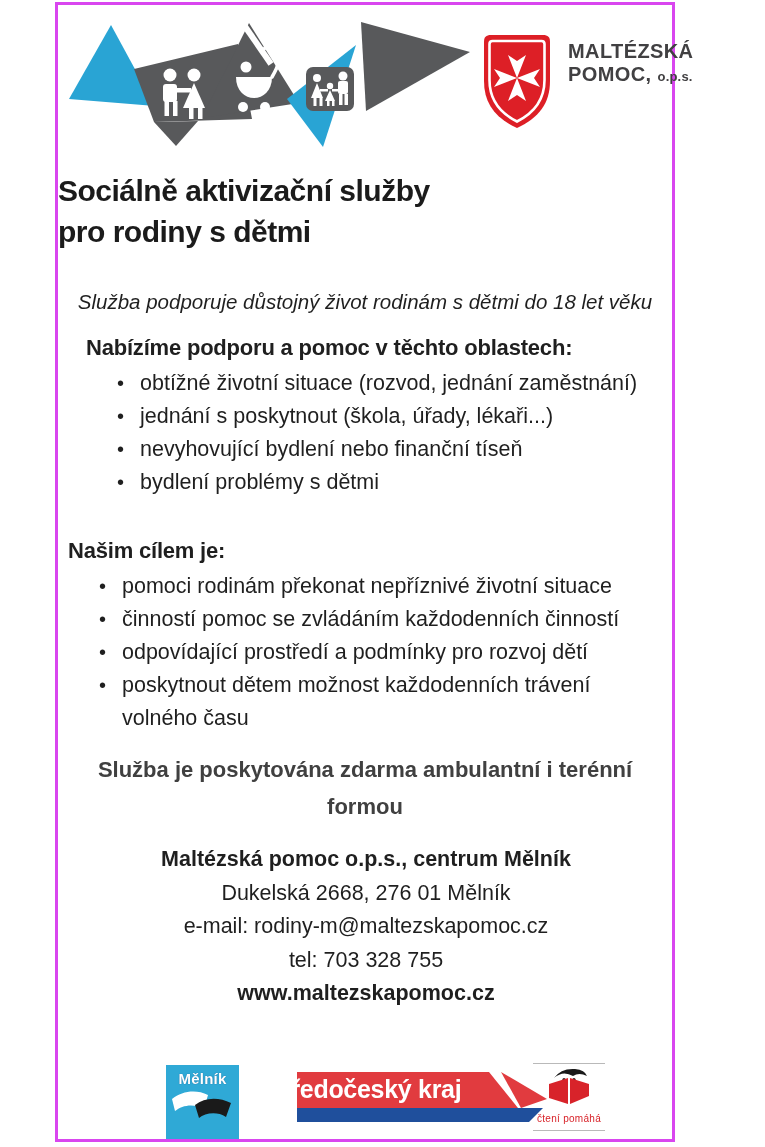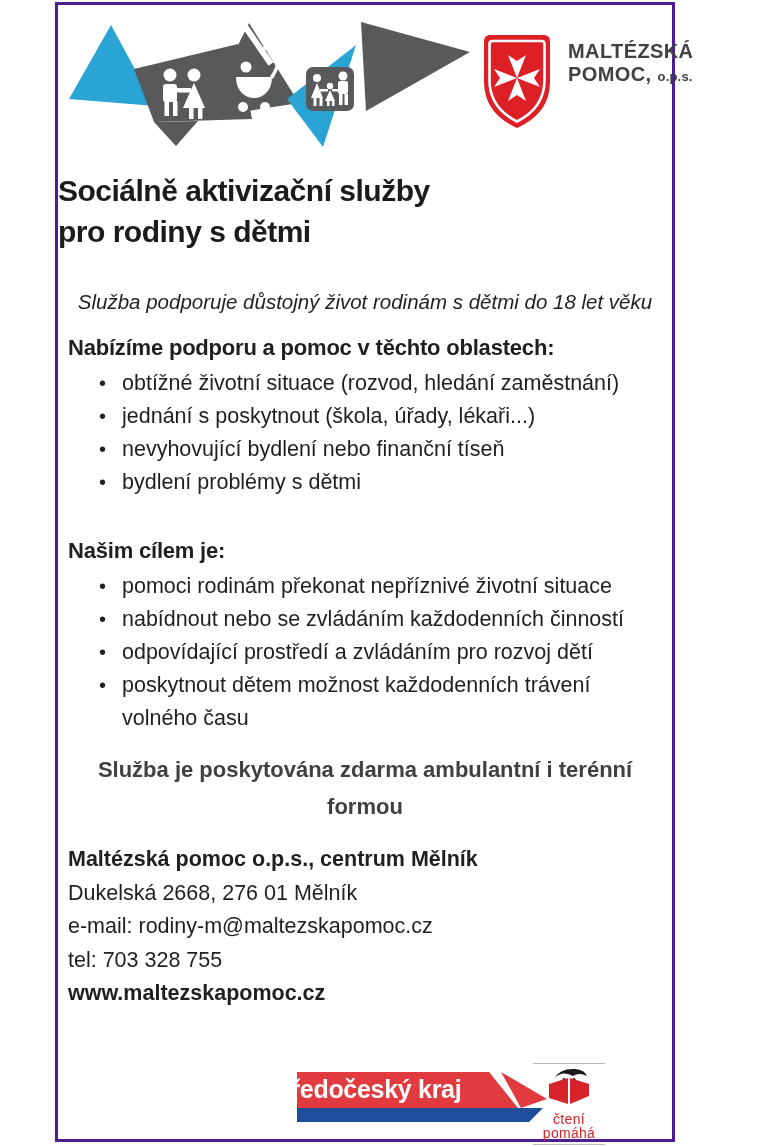--- a/index.html
+++ b/index.html
@@ -1,19 +1,19 @@
 <!DOCTYPE html>
 <html lang="cs"><head>
 <meta charset="utf-8">
 <style>
   html,body{margin:0;padding:0;background:#ffffff;}
   .page{position:relative;width:765px;height:1147px;background:#ffffff;overflow:hidden;
         font-family:"Liberation Sans",sans-serif;color:#1f1f1f;}
   .frame{position:absolute;left:55px;top:2px;width:620px;height:1140px;
-         border:3px solid #4c1d95;box-sizing:border-box;background:#ffffff;}
+         border:3px solid #d946ef;box-sizing:border-box;background:#ffffff;}
 
   
   .hero{position:absolute;left:8px;top:14px;width:404px;height:132px;}
 
   
   .malteza{position:absolute;left:420px;top:26px;display:flex;gap:12px;}
   .malteza-shield{width:78px;height:100px;flex:0 0 auto;}
   .malteza-text{padding-top:9px;font-weight:bold;color:#414042;line-height:23px;
                 font-size:20px;letter-spacing:0.4px;white-space:nowrap;}
   .malteza-text .suffix{font-size:13px;letter-spacing:0.2px;}
@@ -22,38 +22,38 @@
   .title{position:absolute;left:0;right:0;top:165px;text-align:left;font-weight:bold;
          font-size:30px;line-height:41px;letter-spacing:-0.5px;color:#1b1b1b;}
   .subtitle{position:absolute;left:8px;right:8px;top:283px;text-align:center;
             font-style:italic;font-size:20.5px;line-height:28px;}
   .section{position:absolute;left:10px;right:8px;}
   .section h2{margin:0;font-size:22px;font-weight:bold;line-height:33px;letter-spacing:-0.2px;}
   .section ul{margin:3px 0 0 0;padding:0;list-style:none;}
   .section li{position:relative;padding-left:54px;margin-right:8px;font-size:21.5px;
               line-height:33px;white-space:pre-line;}
   .section li::before{content:"\2022";position:absolute;left:31px;top:0;font-size:20px;}
-  .sec1{top:326px;}
+  .sec1{top:326px;margin-left:18px;}
   .sec2{top:529px;}
   .highlight{position:absolute;left:0;right:0;top:746px;text-align:center;font-weight:bold;
              font-size:22px;line-height:37px;white-space:pre-line;}
-  .contact{position:absolute;left:10px;right:8px;top:838px;font-size:21.5px;line-height:33.5px;}
+  .contact{position:absolute;left:10px;right:8px;top:838px;font-size:21.5px;line-height:33.5px;text-align:center;}
   .contact .b{font-weight:bold;}
 
   
   .melnik{position:absolute;left:108px;top:1060px;width:73px;height:74px;
           display:flex;flex-direction:column;align-items:center;}
   .melnik-label{width:100%;text-align:center;color:#ffffff;font-weight:bold;font-size:15px;
                 padding-top:5px;letter-spacing:0.2px;text-shadow:0 0 1px rgba(20,20,80,.55);}
   .kraj{position:absolute;left:192px;top:1067px;width:250px;height:50px;padding-left:47px;}
   .kraj-label{position:absolute;left:16px;top:1px;width:190px;text-align:center;color:#ffffff;
               font-weight:bold;font-size:25px;line-height:33px;letter-spacing:-0.3px;white-space:nowrap;}
   .cteni{position:absolute;left:467px;top:1058px;width:88px;text-align:center;}
   .cteni-rule{height:1px;background:#b9b9b9;margin:0 8px;}
-  .cteni-label{font-size:14px;line-height:14px;letter-spacing:0.3px;}
+  .cteni-label{font-size:10px;line-height:14px;letter-spacing:0.3px;}
 </style>
 </head>
 <body>
 
 <div class="page">
   <div class="frame">
 
     <svg class="hero" viewBox="0 0 404 132">
       <polygon points="45,6 3,80 89,87" fill="#29a4d4"></polygon>
       <polygon points="68,50 172,25 186,100 88,103" fill="#58595b"></polygon>
@@ -124,49 +124,56 @@
     <div class="title">
       <div>Sociálně aktivizační služby</div>
       <div>pro rodiny s dětmi</div>
     </div>
 
     <div class="subtitle">Služba podporuje důstojný život rodinám s dětmi do 18 let věku</div>
 
     <div class="section sec1">
       <h2>Nabízíme podporu a pomoc v těchto oblastech:</h2>
       <ul>
-        <li>obtížné životní situace (rozvod, hledání zaměstnání)</li>
+        <li>obtížné životní situace (rozvod, jednání zaměstnání)</li>
         <li>jednání s poskytnout (škola, úřady, lékaři...)</li>
         <li>nevyhovující bydlení nebo finanční tíseň</li>
         <li>bydlení problémy s dětmi</li>
       </ul>
     </div>
 
     <div class="section sec2">
       <h2>Našim cílem je:</h2>
       <ul>
         <li>pomoci rodinám překonat nepříznivé životní situace</li>
-        <li>nabídnout nebo se zvládáním každodenních činností</li>
-        <li>odpovídající prostředí a zvládáním pro rozvoj dětí</li>
+        <li>činností pomoc se zvládáním každodenních činností</li>
+        <li>odpovídající prostředí a podmínky pro rozvoj dětí</li>
         <li>poskytnout dětem možnost každodenních trávení
 volného času</li>
       </ul>
     </div>
 
     <div class="highlight" style="color:#404040;">Služba je poskytována zdarma ambulantní i terénní
 formou</div>
 
     <div class="contact">
       <div class="b">Maltézská pomoc o.p.s., centrum Mělník</div>
       <div>Dukelská 2668, 276 01 Mělník</div>
       <div>e-mail: rodiny-m@maltezskapomoc.cz</div>
       <div>tel: 703 328 755</div>
       <div class="b">www.maltezskapomoc.cz</div>
     </div>
 
+    <div class="melnik" style="background:#2fa9d6;">
+      <div class="melnik-label">Mělník</div>
+      <svg width="73" height="44" viewBox="0 0 73 44">
+        <path d="M6,12 C16,4 30,2 42,8 L38,22 C28,16 16,18 9,24 Z" fill="#ffffff"></path>
+        <path d="M29,18 C39,10 53,10 65,16 L60,30 C51,24 39,26 33,31 Z" fill="#1a1a1a"></path>
+      </svg>
+    </div>
 
     <div class="kraj">
       <svg width="250" height="50" viewBox="0 0 250 50">
         <polygon points="0,0 192,0 221,36 0,36" fill="#e13b3f"></polygon>
         <polygon points="204,0 250,27 224,36" fill="#e13b3f"></polygon>
         <polygon points="0,36 246,36 232,50 0,50" fill="#1f4f9c"></polygon>
       </svg>
       <div class="kraj-label">Středočeský kraj</div>
     </div>
 

